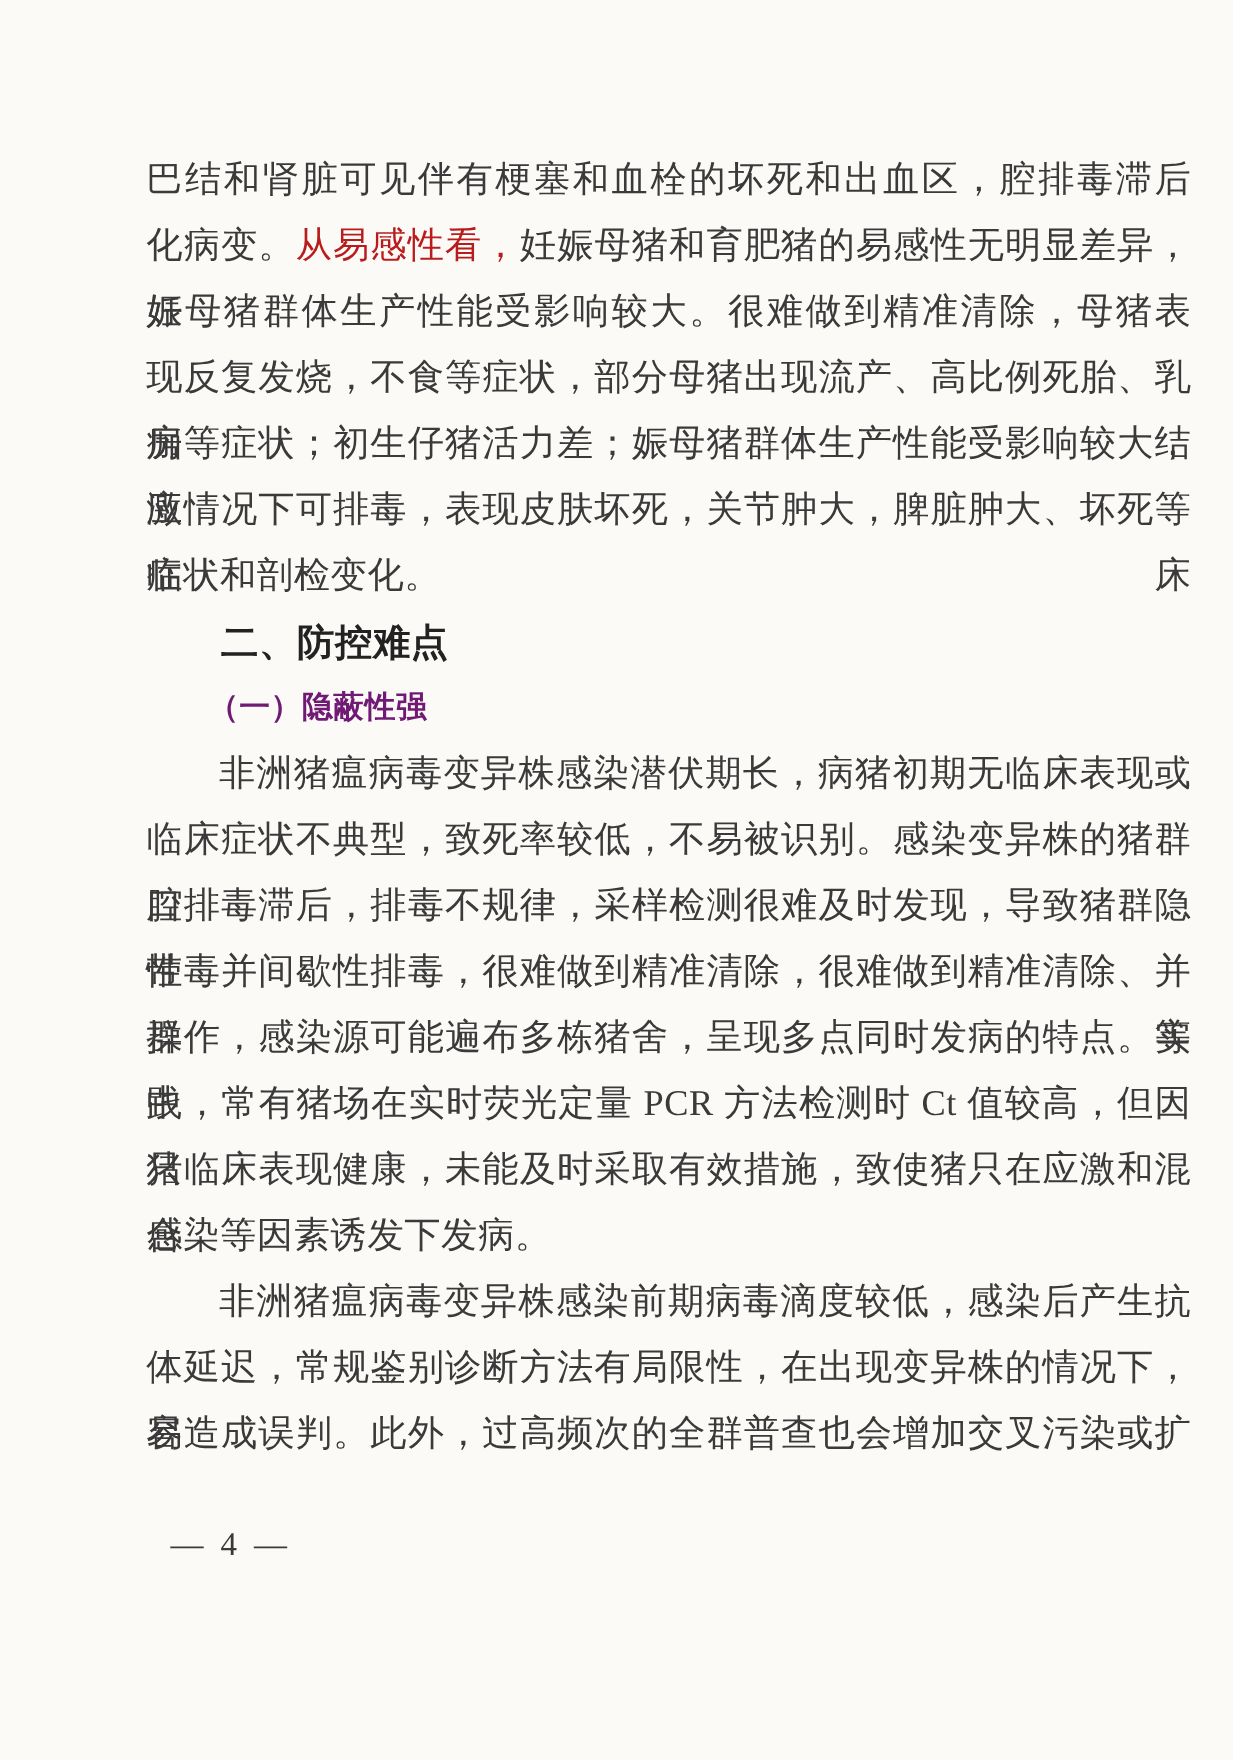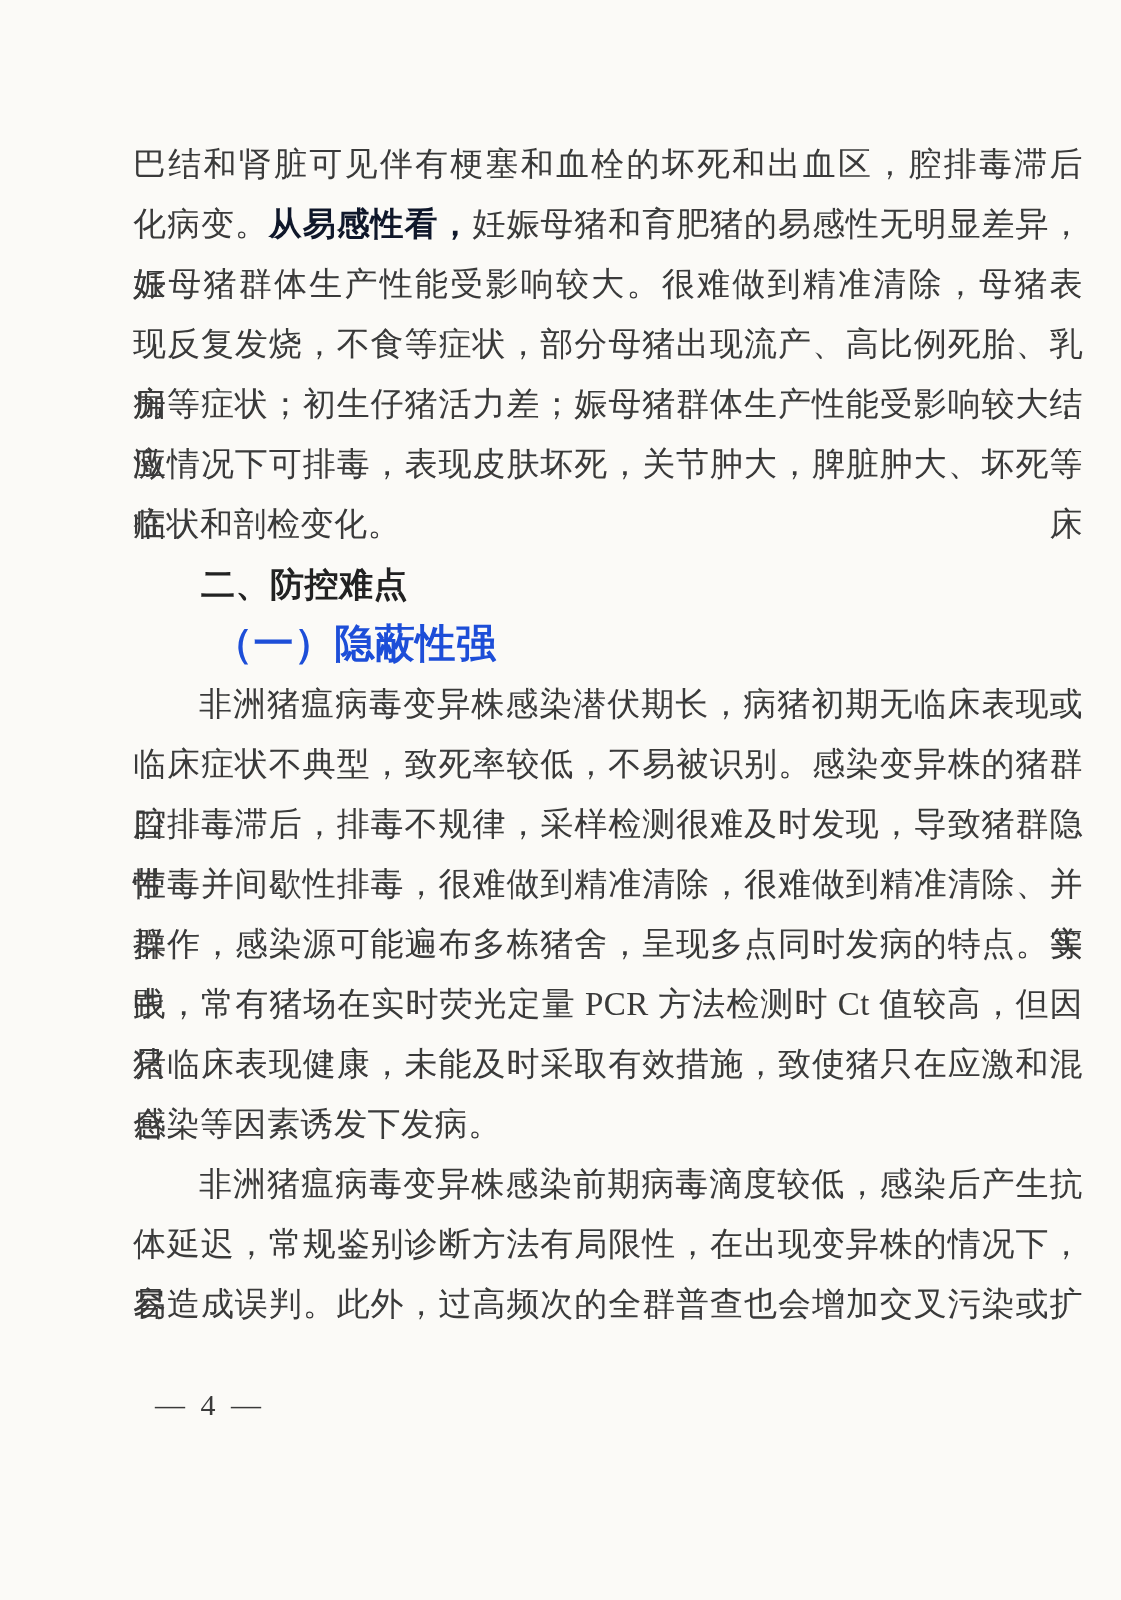--- a/index.html
+++ b/index.html
@@ -48,29 +48,29 @@
     font-family: "Liberation Sans", "DejaVu Sans", sans-serif;
     font-weight: bold;
     color: #222222;
     text-align: right;
     text-align-last: left;
     text-indent: 2em;
     font-size: 34px;
   }
   .subheading {
     font-weight: bold;
-    color: #1d4ed8;
+    color: #701a75;
     text-align: center;
     text-align-last: left;
     text-indent: 2em;
-    font-size: 40px;
+    font-size: 28px;
   }
   .bold-seg {
-    font-weight: bold;
-    color: #0f172a;
+    font-weight: normal;
+    color: #b91c1c;
   }
   .footer {
     position: absolute;
     left: 155px;
     top: 1388px;
     font-size: 30px;
     color: #3a3a3a;
     letter-spacing: 4px;
   }
 </style>

